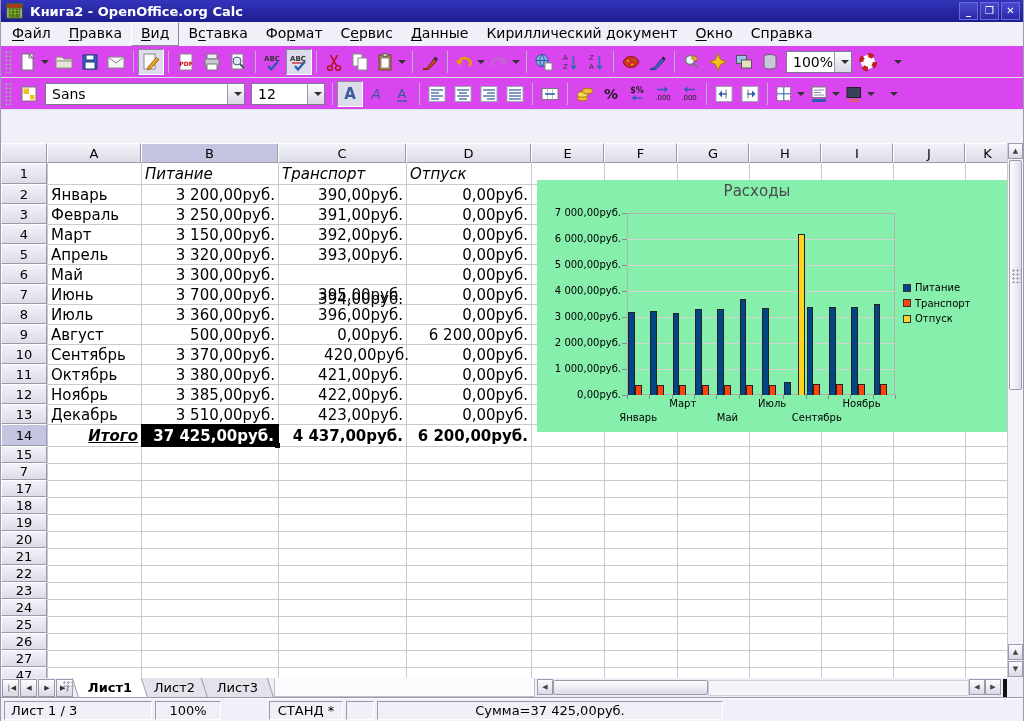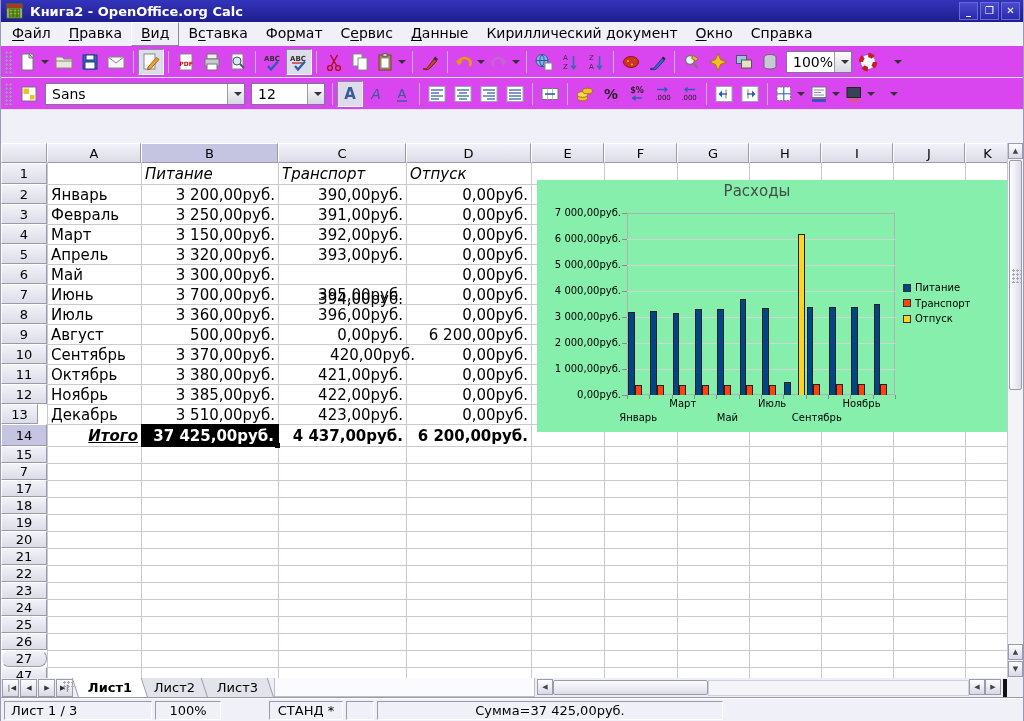--- a/index.html
+++ b/index.html
@@ -531,35 +531,35 @@
       <div class="ghdr" style="left: 0px; top: 61px; width: 46px; height: 20px;">3</div>
       <div class="ghdr" style="left: 0px; top: 81px; width: 46px; height: 20px;">4</div>
       <div class="ghdr" style="left: 0px; top: 101px; width: 46px; height: 20px;">5</div>
       <div class="ghdr" style="left: 0px; top: 121px; width: 46px; height: 20px;">6</div>
       <div class="ghdr" style="left: 0px; top: 141px; width: 46px; height: 20px;">7</div>
       <div class="ghdr" style="left: 0px; top: 161px; width: 46px; height: 20px;">8</div>
       <div class="ghdr" style="left: 0px; top: 181px; width: 46px; height: 20px;">9</div>
       <div class="ghdr" style="left: 0px; top: 201px; width: 46px; height: 20px;">10</div>
       <div class="ghdr" style="left: 0px; top: 221px; width: 46px; height: 20px;">11</div>
       <div class="ghdr" style="left: 0px; top: 241px; width: 46px; height: 20px;">12</div>
-      <div class="ghdr" style="left: 0px; top: 261px; width: 37px; height: 20px;">13</div>
+      <div class="ghdr" style="left: 0px; top: 261px; width: 46px; height: 20px;">13</div>
       <div class="ghdr sel" style="left: 0px; top: 281px; width: 46px; height: 22px;">14</div>
       <div class="ghdr" style="left: 0px; top: 303px; width: 46px; height: 17px;">15</div>
       <div class="ghdr" style="left: 0px; top: 320px; width: 46px; height: 17px;">7</div>
       <div class="ghdr" style="left: 0px; top: 337px; width: 46px; height: 17px;">17</div>
       <div class="ghdr" style="left: 0px; top: 354px; width: 46px; height: 17px;">18</div>
       <div class="ghdr" style="left: 0px; top: 371px; width: 46px; height: 17px;">19</div>
       <div class="ghdr" style="left: 0px; top: 388px; width: 46px; height: 17px;">20</div>
       <div class="ghdr" style="left: 0px; top: 405px; width: 46px; height: 17px;">21</div>
       <div class="ghdr" style="left: 0px; top: 422px; width: 46px; height: 17px;">22</div>
       <div class="ghdr" style="left: 0px; top: 439px; width: 46px; height: 17px;">23</div>
       <div class="ghdr" style="left: 0px; top: 456px; width: 46px; height: 17px;">24</div>
       <div class="ghdr" style="left: 0px; top: 473px; width: 46px; height: 17px;">25</div>
       <div class="ghdr" style="left: 0px; top: 490px; width: 46px; height: 17px;">26</div>
-      <div class="ghdr" style="left: 0px; top: 507px; width: 46px; height: 17px; border-radius: 8px;">27</div>
+      <div class="ghdr" style="left: 0px; top: 507px; width: 46px; height: 17px;">27</div>
       <div class="ghdr" style="left: 0px; top: 524px; width: 46px; height: 17px;">47</div>
       <div class="cell hdr1" style="left: 141px; top: 21px; width: 136px; height: 20px;">Питание</div>
       <div class="cell hdr1" style="left: 278px; top: 21px; width: 127px; height: 20px;">Транспорт</div>
       <div class="cell hdr1" style="left: 406px; top: 21px; width: 124px; height: 20px;">Отпуск</div>
       <div class="cell" style="left: 47px; top: 42px; width: 93px; height: 19px;">Январь</div>
       <div class="cell num" style="left: 141px; top: 42px; width: 136px; height: 19px;">3 200,00руб.</div>
       <div class="cell num" style="left: 278px; top: 42px; width: 127px; height: 19px;">390,00руб.</div>
       <div class="cell num" style="left: 406px; top: 42px; width: 124px; height: 19px;">0,00руб.</div>
       <div class="cell" style="left: 47px; top: 62px; width: 93px; height: 19px;">Февраль</div>
       <div class="cell num" style="left: 141px; top: 62px; width: 136px; height: 19px;">3 250,00руб.</div>
@@ -584,21 +584,21 @@
       <div class="cell" style="left: 47px; top: 162px; width: 93px; height: 19px;">Июль</div>
       <div class="cell num" style="left: 141px; top: 162px; width: 136px; height: 19px;">3 360,00руб.</div>
       <div class="cell num" style="left: 278px; top: 162px; width: 127px; height: 19px;">396,00руб.</div>
       <div class="cell num" style="left: 406px; top: 162px; width: 124px; height: 19px;">0,00руб.</div>
       <div class="cell" style="left: 47px; top: 182px; width: 93px; height: 19px;">Август</div>
       <div class="cell num" style="left: 141px; top: 182px; width: 136px; height: 19px;">500,00руб.</div>
       <div class="cell num" style="left: 278px; top: 182px; width: 127px; height: 19px;">0,00руб.</div>
       <div class="cell num" style="left: 406px; top: 182px; width: 124px; height: 19px;">6 200,00руб.</div>
       <div class="cell" style="left: 47px; top: 202px; width: 93px; height: 19px;">Сентябрь</div>
       <div class="cell num" style="left: 141px; top: 202px; width: 136px; height: 19px;">3 370,00руб.</div>
-      <div class="cell num" style="left: 290px; top: 202px; width: 127px; height: 19px;">420,00руб.</div>
+      <div class="cell num" style="left: 284px; top: 202px; width: 127px; height: 19px;">420,00руб.</div>
       <div class="cell num" style="left: 406px; top: 202px; width: 124px; height: 19px;">0,00руб.</div>
       <div class="cell" style="left: 47px; top: 222px; width: 93px; height: 19px;">Октябрь</div>
       <div class="cell num" style="left: 141px; top: 222px; width: 136px; height: 19px;">3 380,00руб.</div>
       <div class="cell num" style="left: 278px; top: 222px; width: 127px; height: 19px;">421,00руб.</div>
       <div class="cell num" style="left: 406px; top: 222px; width: 124px; height: 19px;">0,00руб.</div>
       <div class="cell" style="left: 47px; top: 242px; width: 93px; height: 19px;">Ноябрь</div>
       <div class="cell num" style="left: 141px; top: 242px; width: 136px; height: 19px;">3 385,00руб.</div>
       <div class="cell num" style="left: 278px; top: 242px; width: 127px; height: 19px;">422,00руб.</div>
       <div class="cell num" style="left: 406px; top: 242px; width: 124px; height: 19px;">0,00руб.</div>
       <div class="cell" style="left: 47px; top: 262px; width: 93px; height: 19px;">Декабрь</div>

